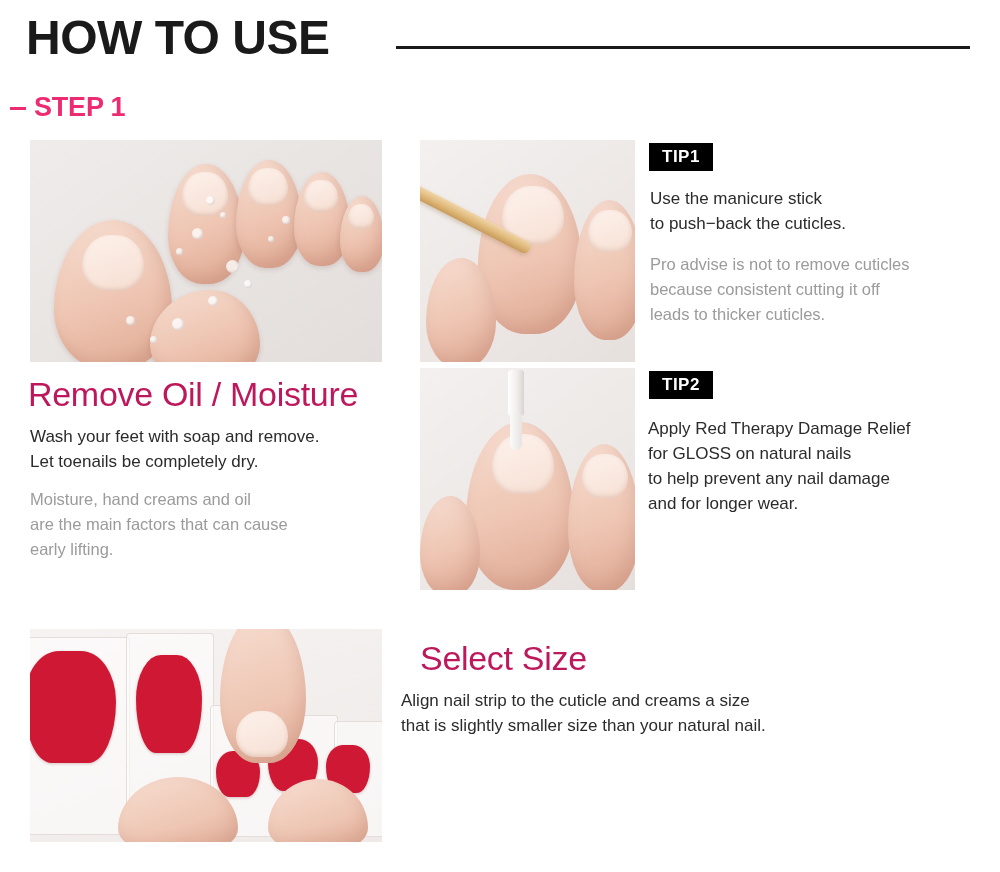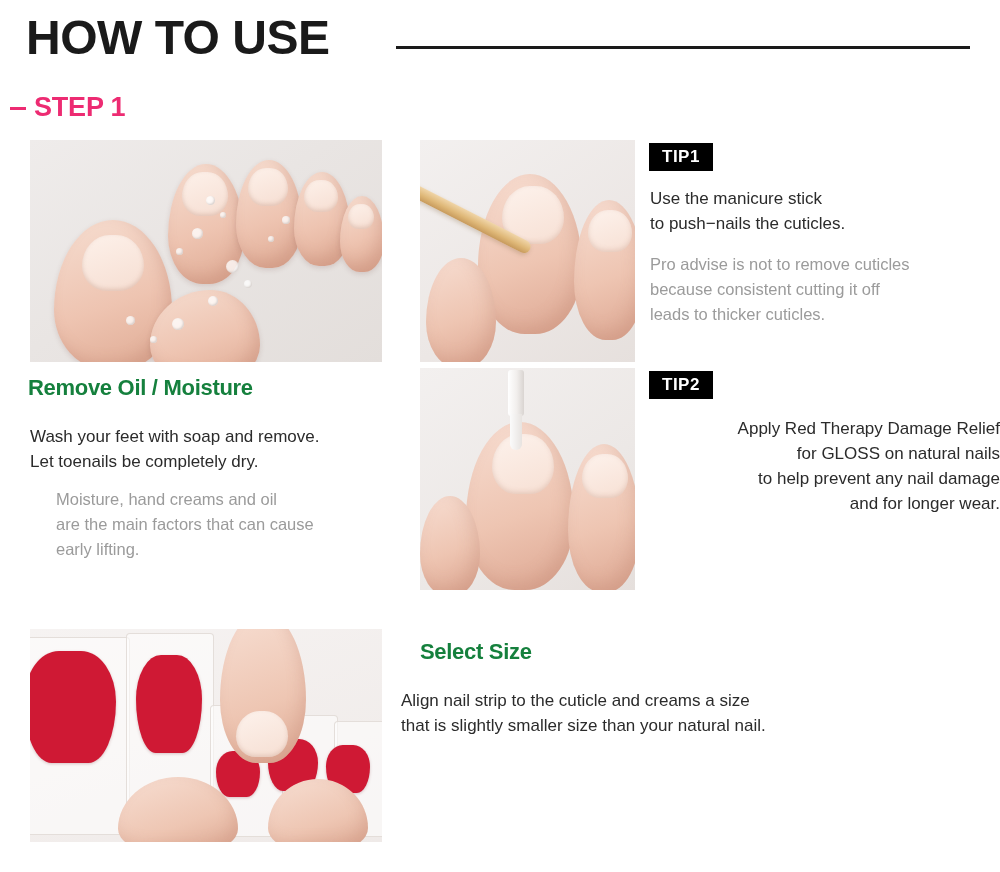--- a/index.html
+++ b/index.html
@@ -182,23 +182,23 @@
   #photo-size .sheet {
     position: absolute;
     background: rgba(255,255,255,0.55);
     border: 1px solid rgba(225,218,214,0.9);
     border-radius: 4px;
   }
 
   
   .heading {
     position: absolute;
-    font-size: 22px;
-    font-weight: bold;
-    color: #15803d;
+    font-size: 34px;
+    font-weight: normal;
+    color: #be185d;
     letter-spacing: -0.3px;
   }
   .body-main {
     position: absolute;
     font-size: 17px;
     color: #2b2b2b;
     line-height: 1.48;
   }
   .body-sub {
     position: absolute;
@@ -294,33 +294,33 @@
   <div class="toe" style="left:148px; top:76px; width:72px; height:148px;"></div>
   <div class="nail" style="left:162px; top:86px; width:46px; height:44px;"></div>
   <div class="toe" style="left:0px; top:128px; width:60px; height:100px;"></div>
   <div class="brush-handle"></div>
   <div class="brush-tip"></div>
 </div>
 
 <div class="heading" id="h-remove">Remove Oil / Moisture</div>
 <div class="body-main" id="t-remove" style="white-space:pre-line;">Wash your feet with soap and remove.
 Let toenails be completely dry.</div>
-<div class="body-sub" id="t-remove-sub" style="white-space:pre-line;margin-left:26px;">Moisture, hand creams and oil
+<div class="body-sub" id="t-remove-sub" style="white-space:pre-line;">Moisture, hand creams and oil
 are the main factors that can cause
 early lifting.</div>
 
 <div class="tip-badge" id="tip1-badge">TIP1</div>
 <div class="body-main" id="tip1-main" style="white-space:pre-line;">Use the manicure stick
-to push−nails the cuticles.</div>
+to push−back the cuticles.</div>
 <div class="body-sub" id="tip1-sub" style="white-space:pre-line;">Pro advise is not to remove cuticles
 because consistent cutting it off
 leads to thicker cuticles.</div>
 
 <div class="tip-badge" id="tip2-badge">TIP2</div>
-<div class="body-main" id="tip2-main" style="white-space:pre-line;text-align:right;">Apply Red Therapy Damage Relief
+<div class="body-main" id="tip2-main" style="white-space:pre-line;">Apply Red Therapy Damage Relief
 for GLOSS on natural nails
 to help prevent any nail damage
 and for longer wear.</div>
 
 <div class="photo" id="photo-size">
 
   <div class="sheet" style="left:-10px; top:8px; width:108px; height:196px;"></div>
   <div class="sheet" style="left:96px; top:4px; width:86px; height:200px;"></div>
   <div class="sheet" style="left:180px; top:76px; width:74px; height:130px;"></div>
   <div class="sheet" style="left:252px; top:86px; width:54px; height:120px;"></div>

